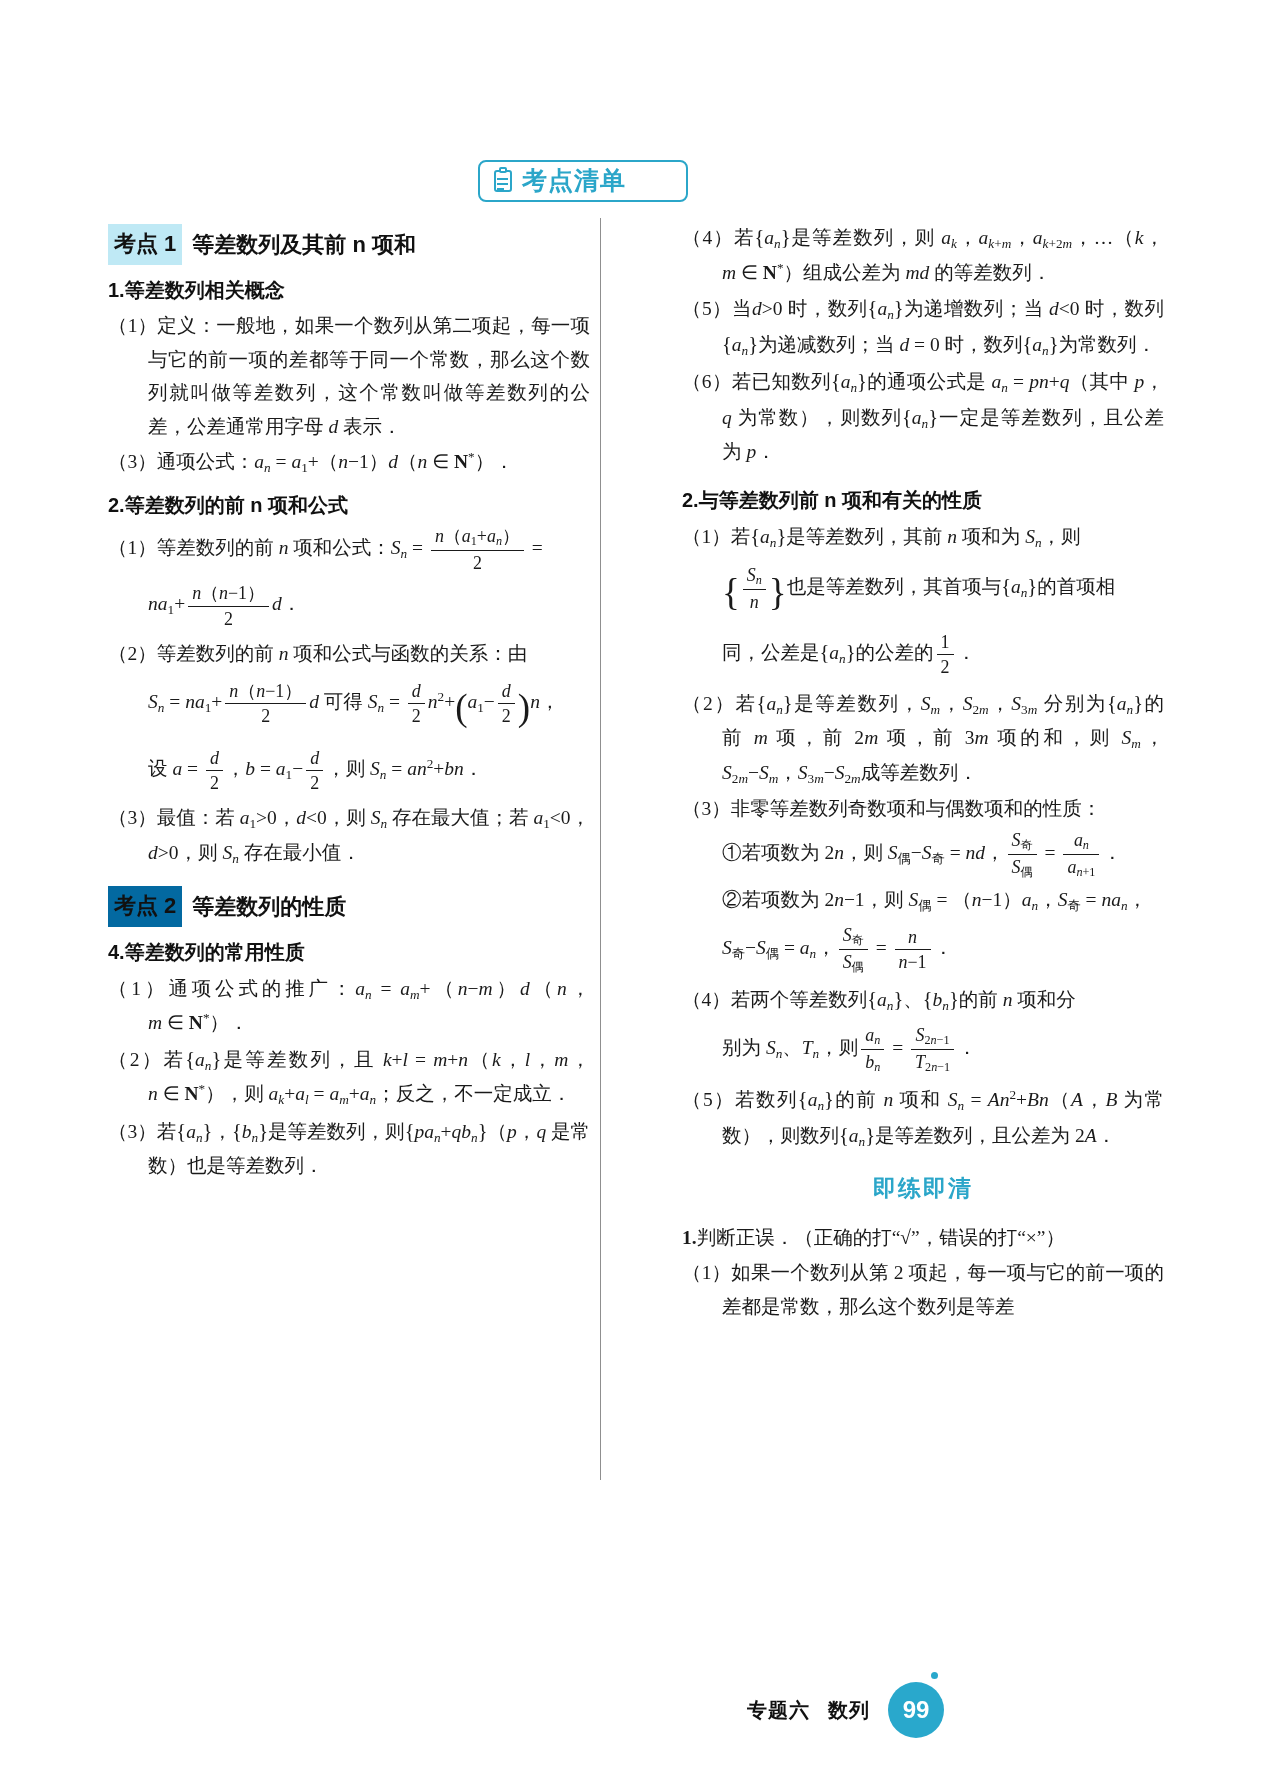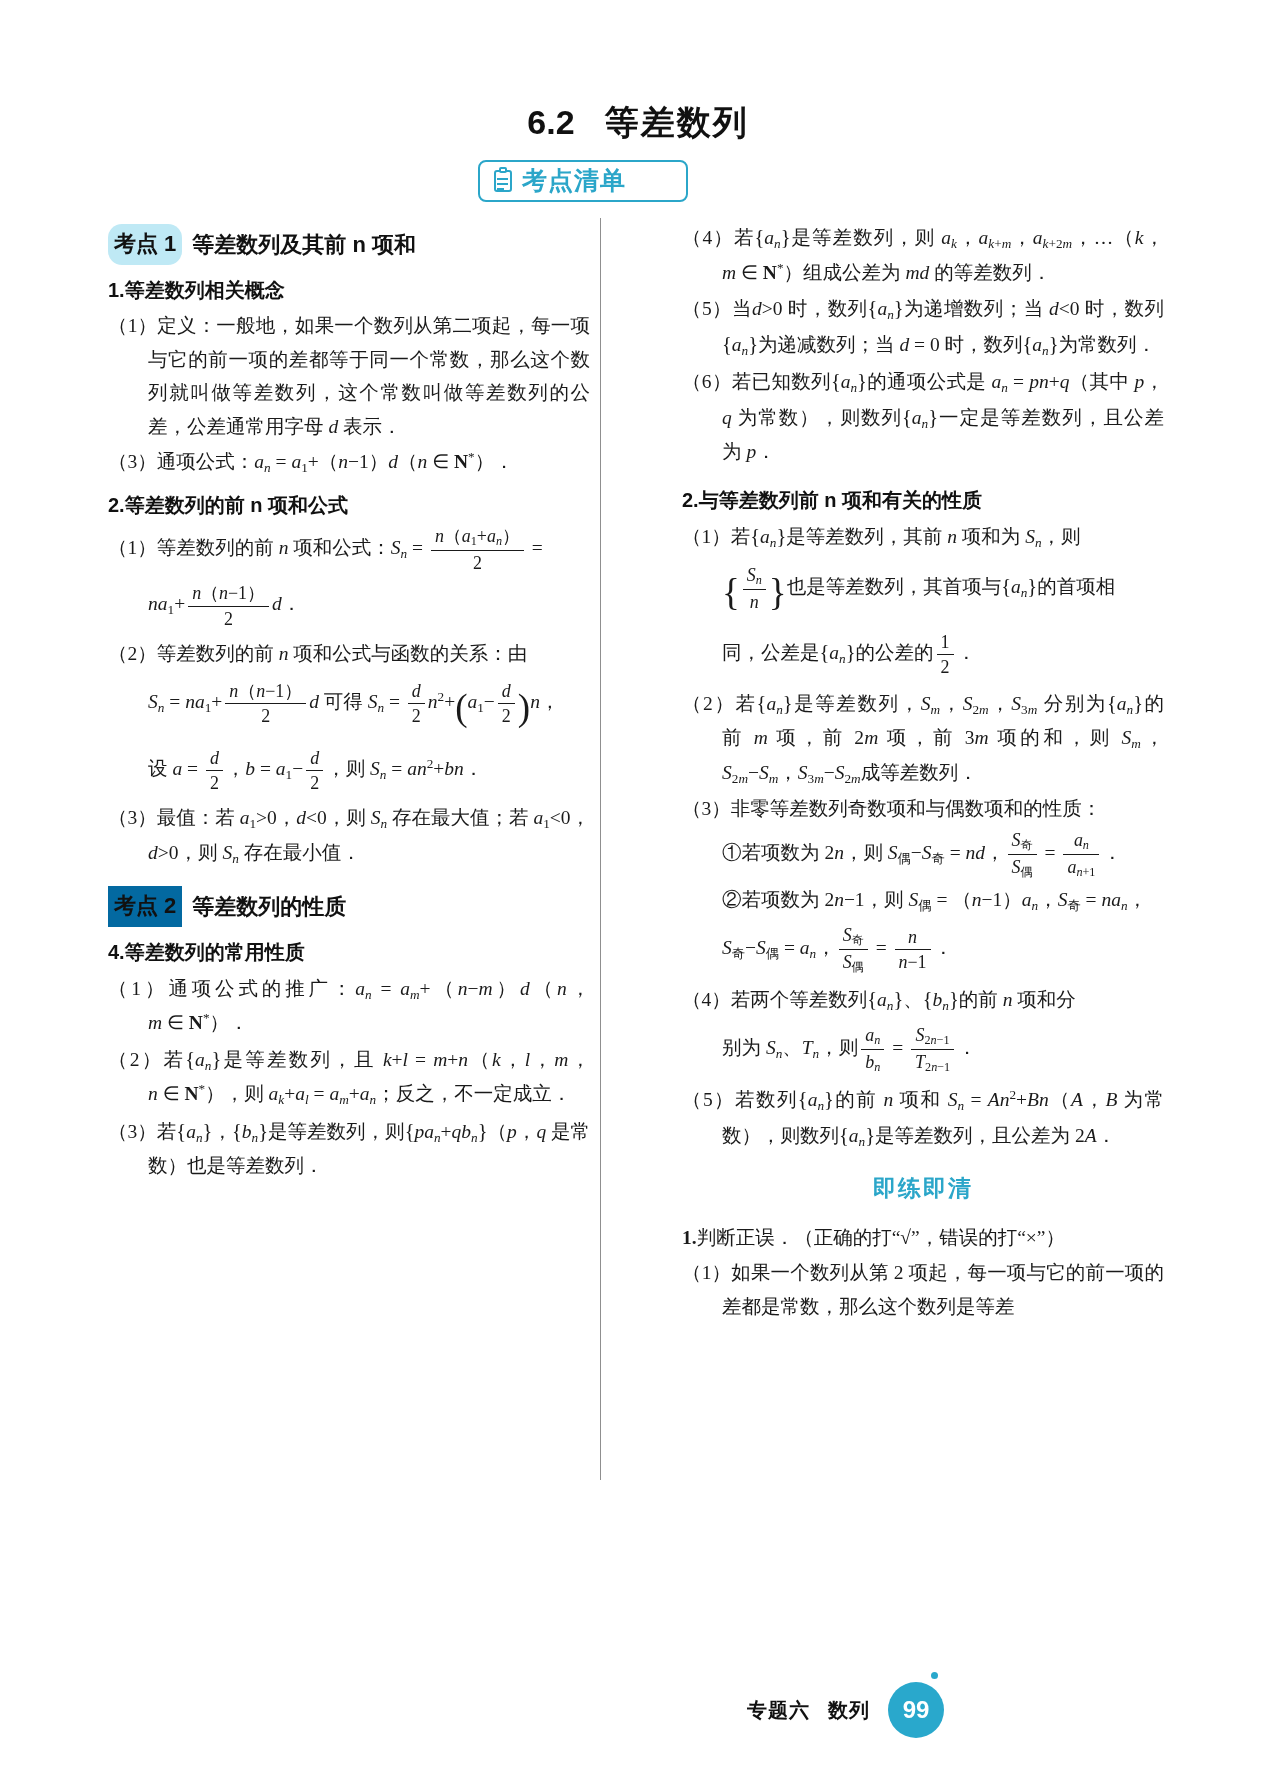--- a/index.html
+++ b/index.html
@@ -79,21 +79,21 @@
   }
   .kd-badge {
     display:inline-block;
     font-family:"Liberation Sans", sans-serif;
     font-weight:bold; font-size:22px;
     color:#111;
     padding:1px 6px 2px 6px;
     margin-right:10px;
     white-space:nowrap;
   }
-  .kd-badge.c1 { background:#bfe9f5;border-radius:14px; }
+  .kd-badge.c1 { background:#bfe9f5; }
   .kd-badge.c2 { background:#0369a1; }
   .kd-title {
     font-family:"Liberation Sans", sans-serif;
     font-weight:bold; font-size:22px; color:#111;
   }
   .sub-h {
     font-family:"Liberation Sans", sans-serif;
     font-weight:bold; font-size:20px; color:#111;
     margin:8px 0 2px 0;
   }
@@ -156,24 +156,20 @@
   .pagedot {
     position:absolute; right:6px; top:-10px;
     width:7px; height:7px; border-radius:50%; background:#29a8cc;
   }
 </style>
 </head>
 <body>
 
 <div class="page">
 
-  <div class="title-row">
-    <span class="title-num">6.2</span>
-    <span class="title-text">等差数列</span>
-  </div>
 
   <div class="banner">
     <div class="banner-bg"></div>
     <div class="banner-icon">
       <div class="clip"></div>
       <div class="tab"></div>
       <div class="ln" style="top:11px;"></div>
       <div class="ln" style="top:16px;"></div>
       <div class="ln" style="top:21px; width:7px;"></div>
     </div>

